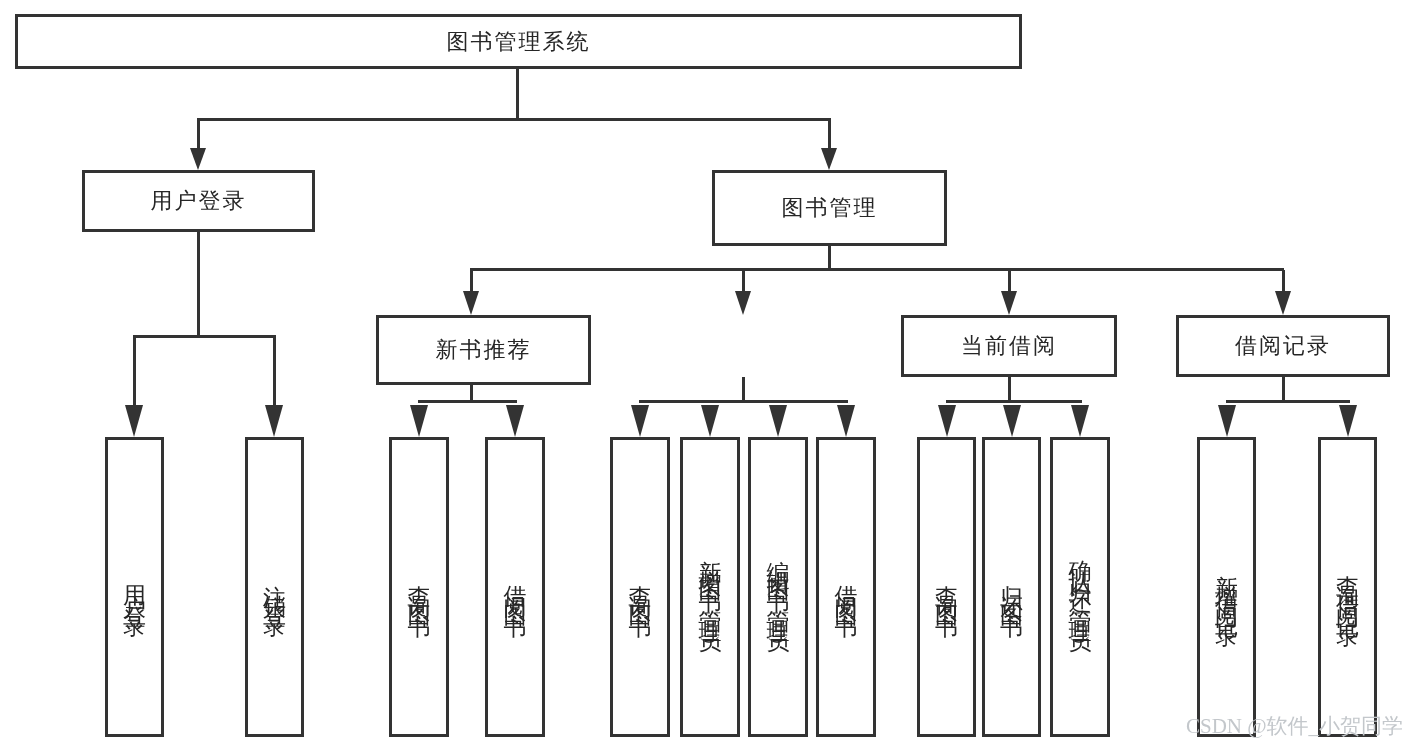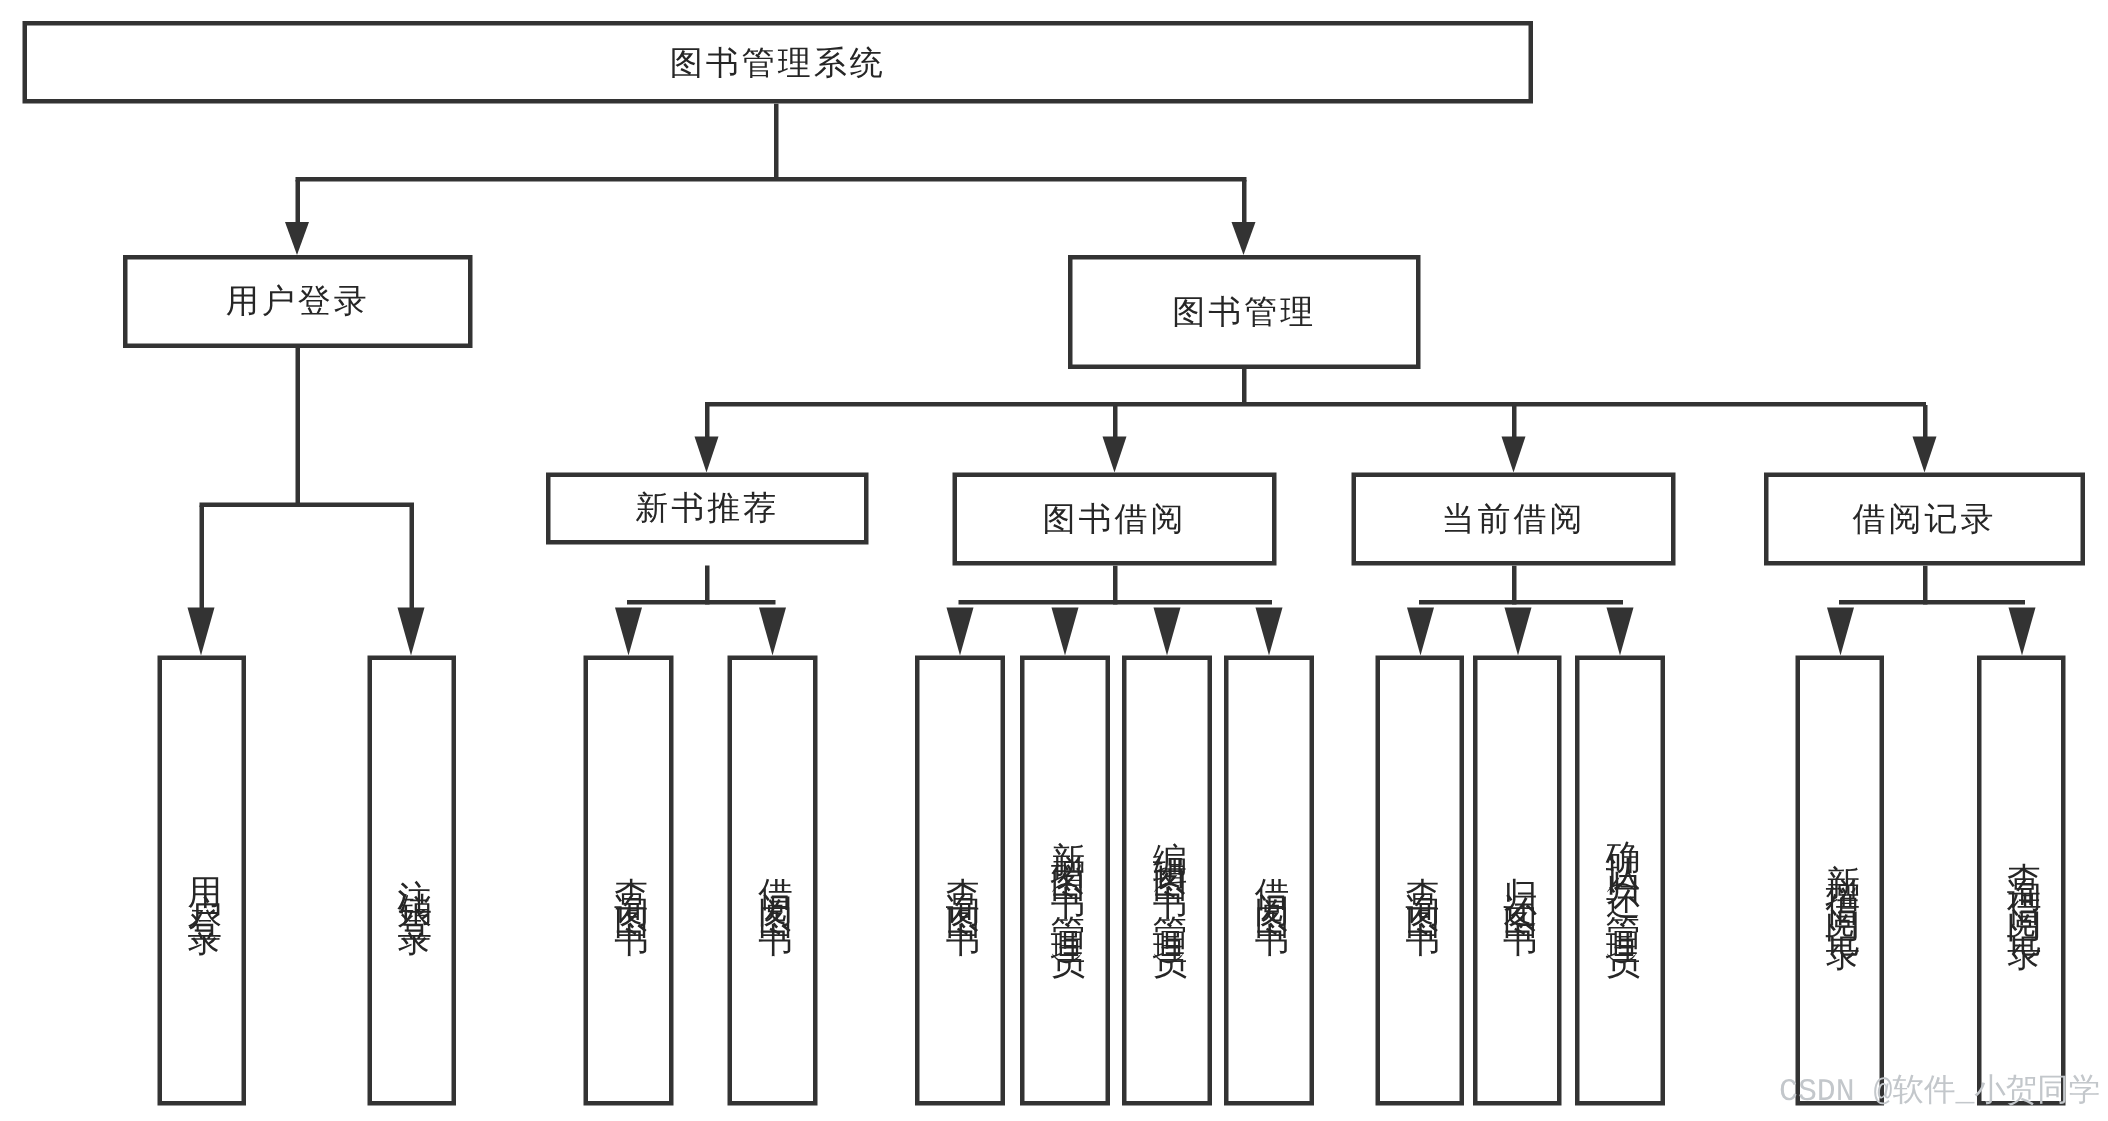--- a/index.html
+++ b/index.html
@@ -4,21 +4,21 @@
 <style>
   :root{
     --line:#333333;
     --text:#262626;
     --watermark:#c3c7cb;
     --bg:#ffffff;
   }
   html,body{margin:0;padding:0;background:var(--bg);}
   .canvas{
     position:relative;width:1405px;height:747px;background:var(--bg);
-    font-family:Liberation Mono, monospace;
+    font-family:Liberation Serif, serif;
     color:var(--text);overflow:hidden;text-align:center;
   }
   .node{
     position:absolute;box-sizing:border-box;background:#fff;
     border:3px solid var(--line);
     display:flex;align-items:center;justify-content:center;
     z-index:2;
   }
   .node.h{font-size:22px;letter-spacing:2px;white-space:nowrap;}
   .node.v{
@@ -65,22 +65,21 @@
   <div class="hl" style="left:470px;top:268px;width:814px"></div>
   <div class="vl" style="left:470px;top:270px;height:22px"></div>
   <div class="ah m" style="left:463px;top:291px"></div>
   <div class="vl" style="left:742px;top:270px;height:22px"></div>
   <div class="ah m" style="left:735px;top:291px"></div>
   <div class="vl" style="left:1008px;top:270px;height:22px"></div>
   <div class="ah m" style="left:1001px;top:291px"></div>
   <div class="vl" style="left:1282px;top:270px;height:22px"></div>
   <div class="ah m" style="left:1275px;top:291px"></div>
 
-  <div class="node h" style="left:364px;top:315px;width:215px;height:48px">新书推荐</div>
-  <div class="node h" style="left:635px;top:315px;width:216px;height:62px">图书借阅</div>
+  <div class="node h" style="left:376px;top:315px;width:215px;height:70px">新书推荐</div>
   <div class="node h" style="left:1176px;top:315px;width:214px;height:62px">借阅记录</div>
   <div class="node h" style="left:901px;top:315px;width:216px;height:62px">当前借阅</div>
 
   <div class="vl" style="left:470px;top:377px;height:26px"></div>
   <div class="hl" style="left:418px;top:400px;width:99px"></div>
   <div class="ah l" style="left:410px;top:405px"></div>
   <div class="ah l" style="left:506px;top:405px"></div>
 
   <div class="vl" style="left:742px;top:377px;height:26px"></div>
   <div class="hl" style="left:639px;top:400px;width:209px"></div>

